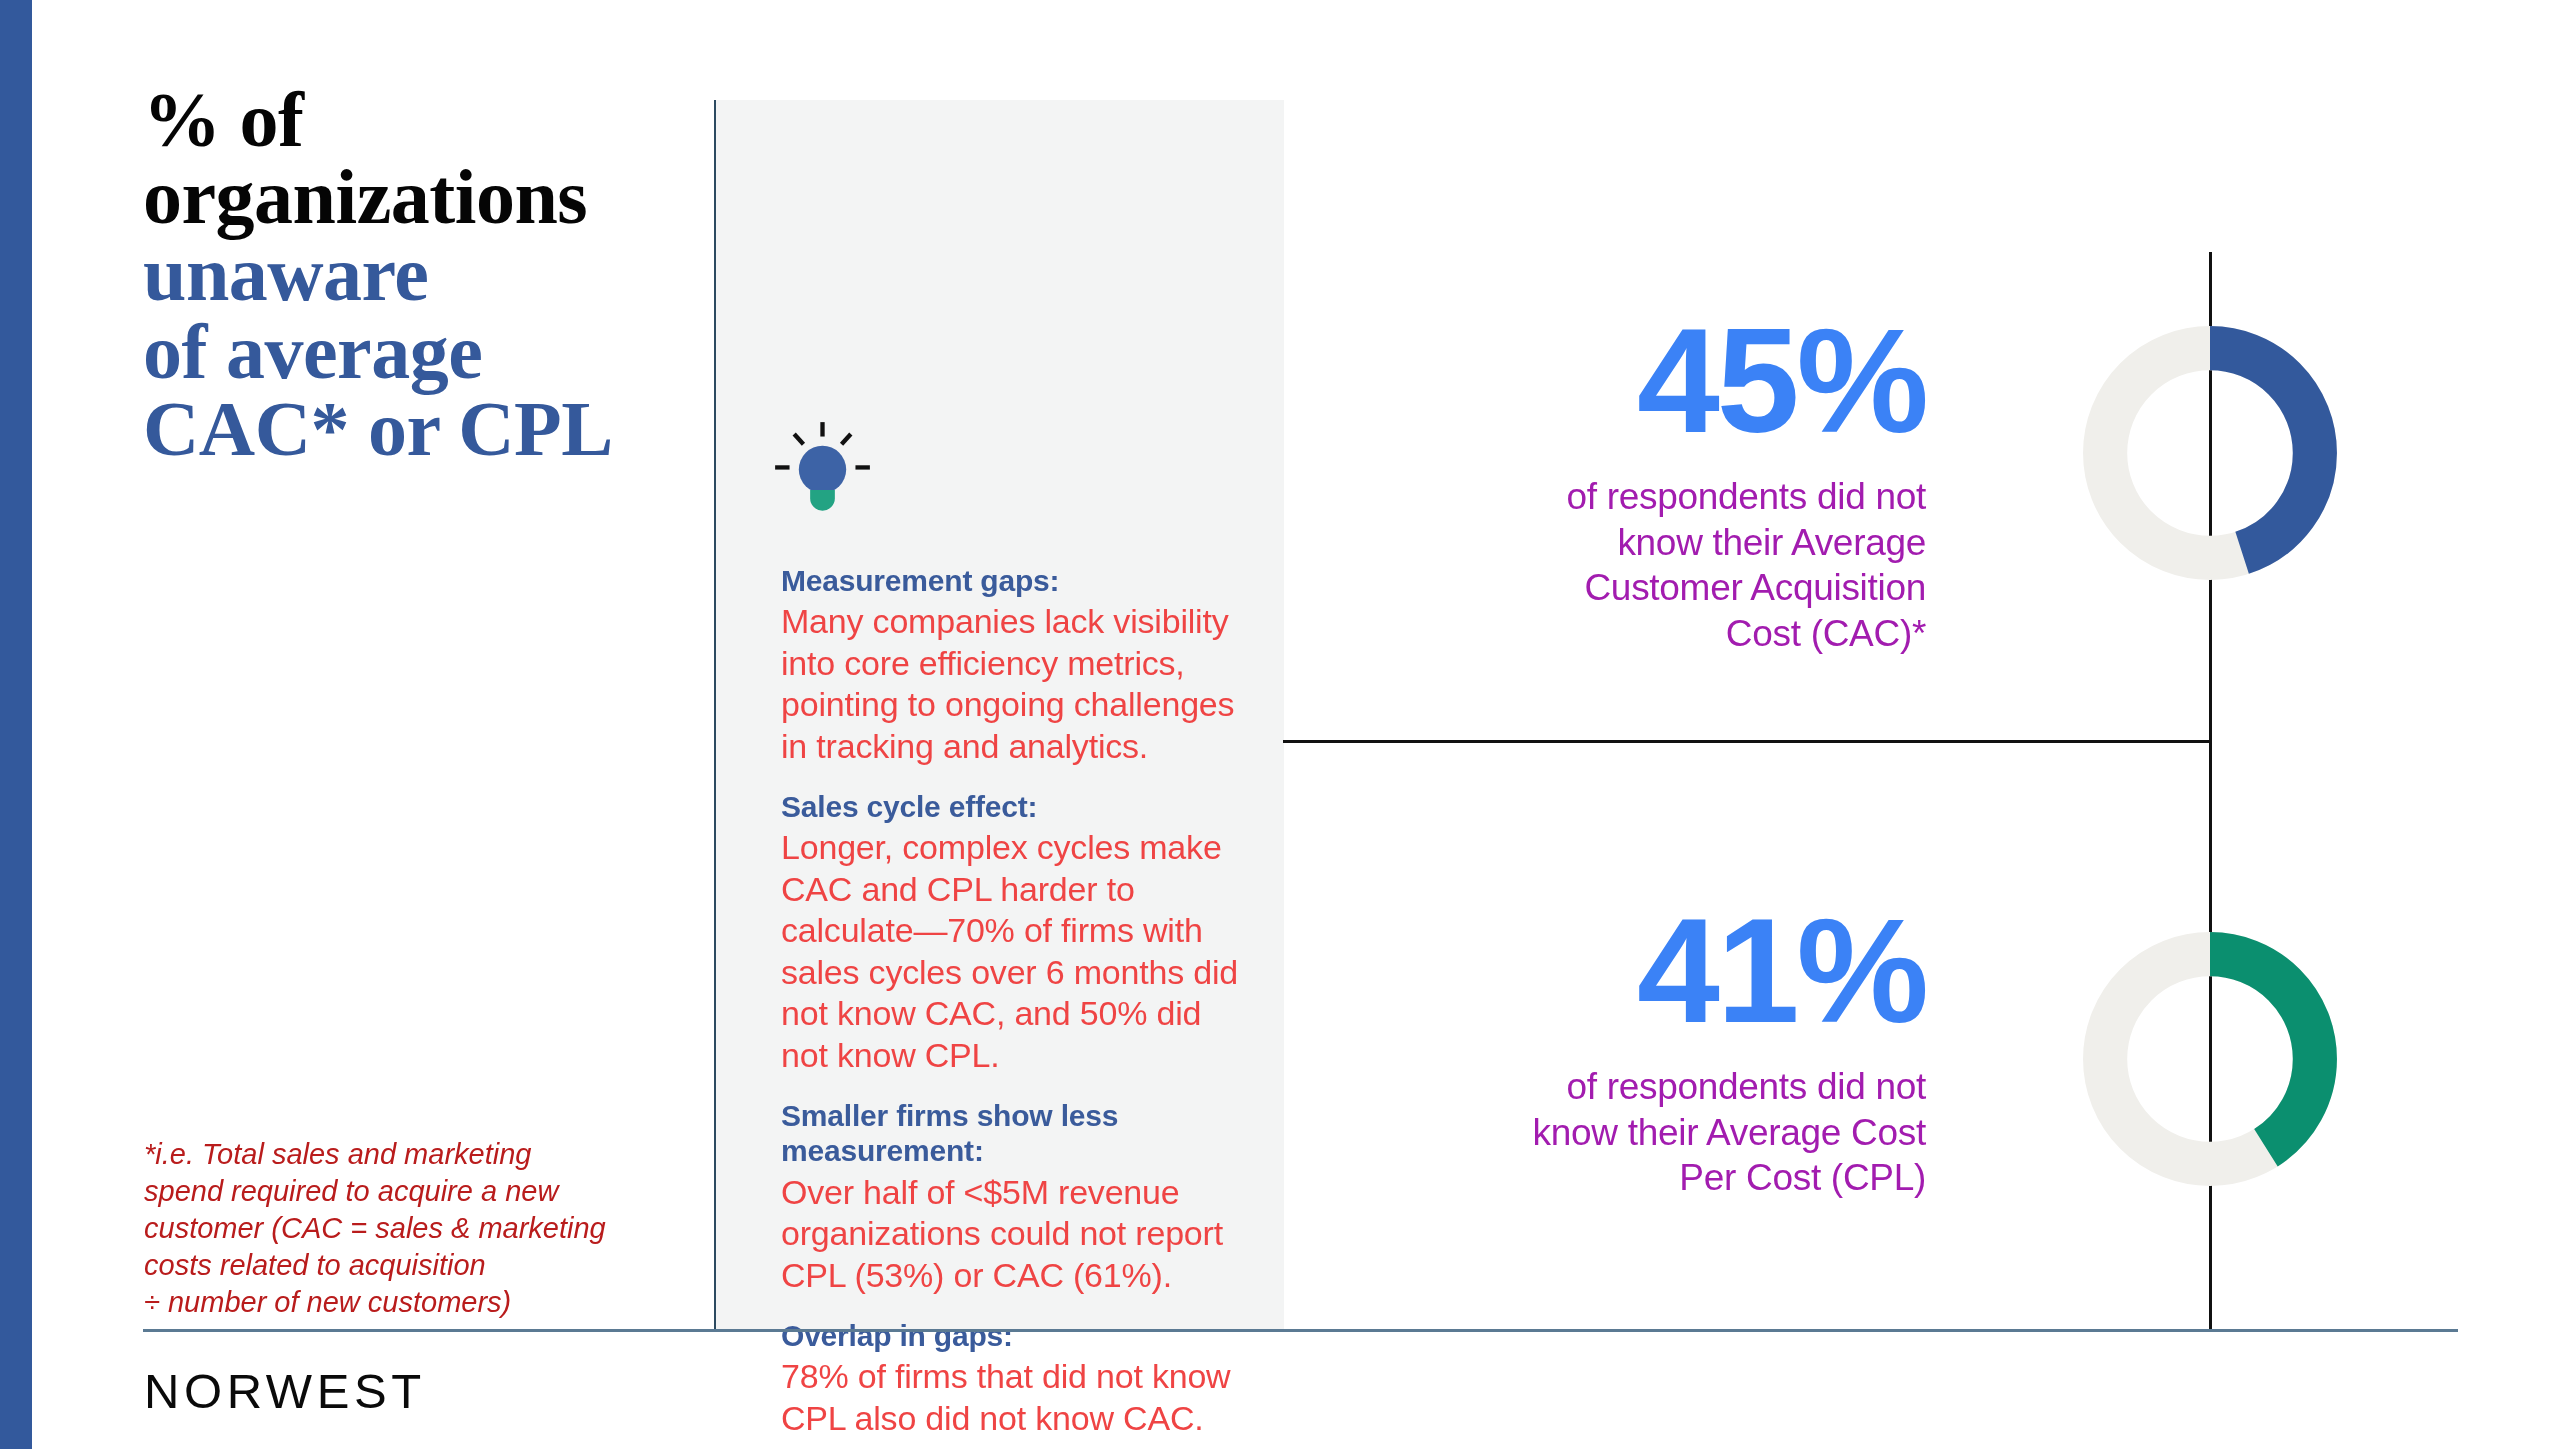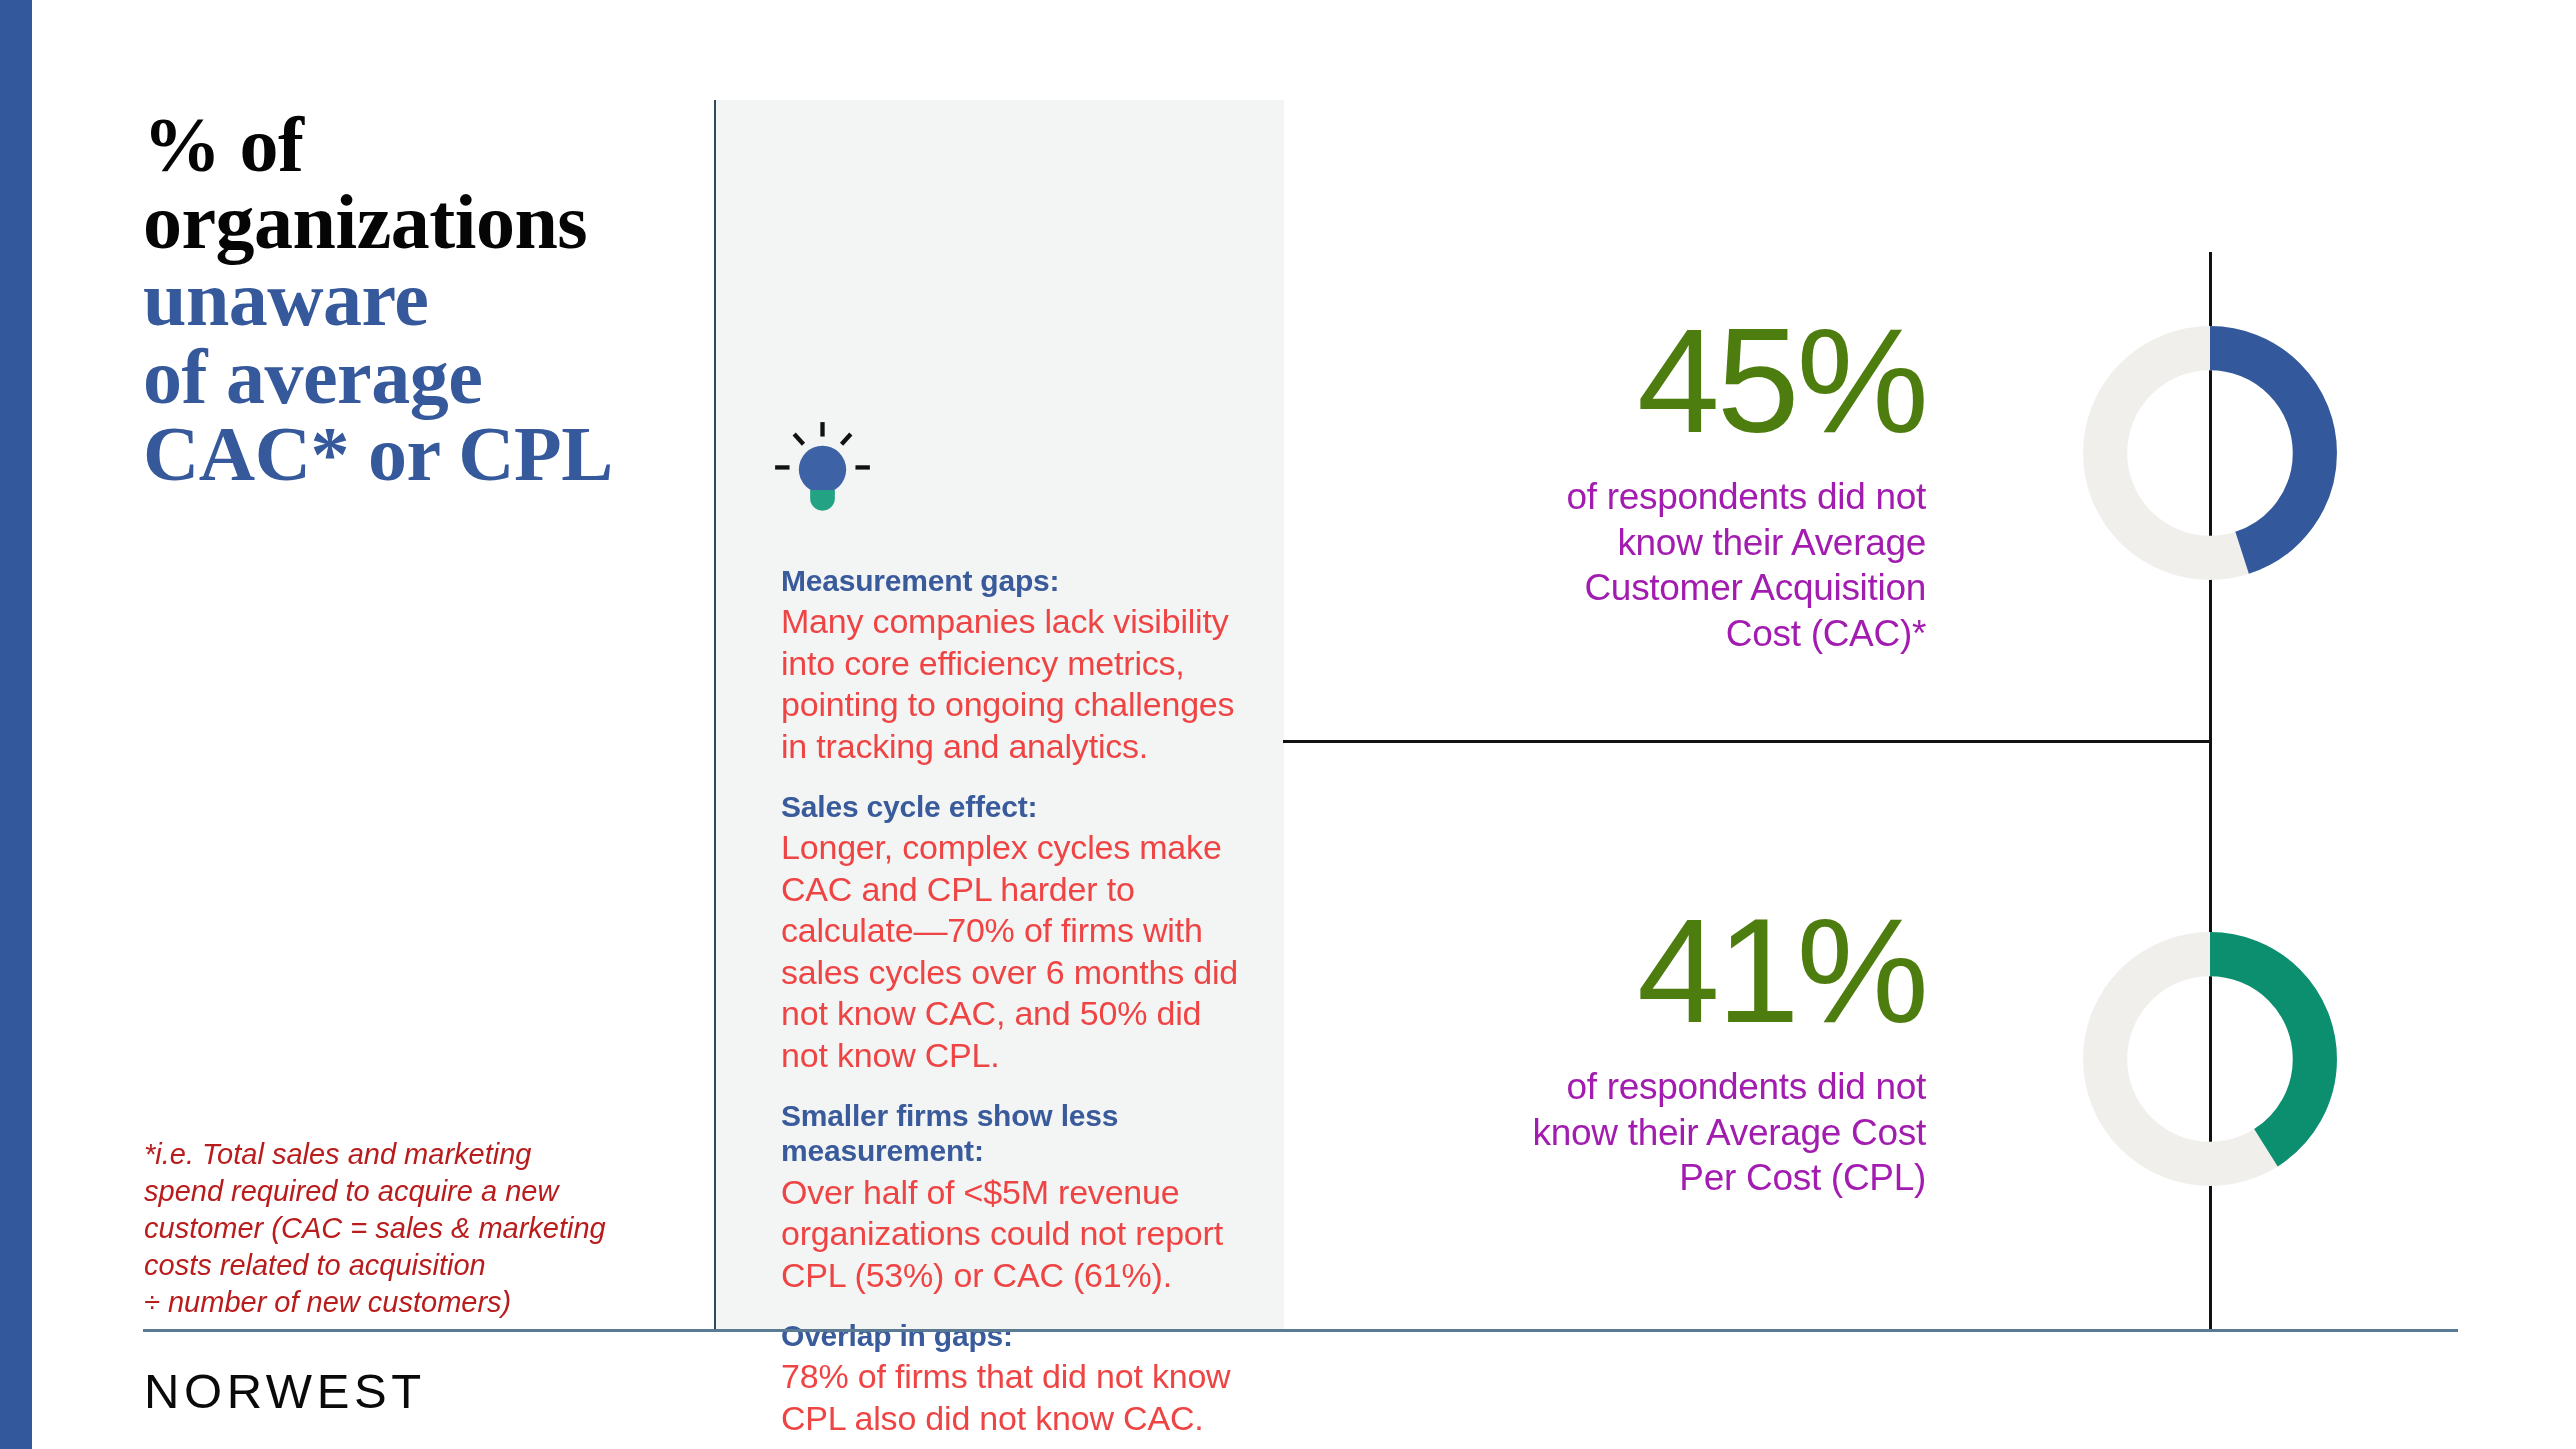--- a/index.html
+++ b/index.html
@@ -12,21 +12,21 @@
   }
 
   
   .edge-bar{
     position:absolute; left:0; top:0; width:32px; height:1449px;
     background:#33599c;
   }
 
   
   .title{
-    position:absolute; left:143px; top:106px; width:546px;
+    position:absolute; left:143px; top:81px; width:546px;
     font-family:"Liberation Serif", serif;
     font-weight:bold;
     font-size:78px;
     line-height:0.99;
     letter-spacing:-0.5px;
   }
   .title .ln{ display:block; white-space:nowrap; }
   .title .dark{ color:#050505; }
   .title .blue{ color:#35599b; }
 
@@ -87,23 +87,23 @@
   .h-line-bottom{
     position:absolute; left:143px; top:1329px;
     width:2315px; height:2.6px; background:#5b7a93;
   }
   .stat-text{
     position:absolute;
     text-align:right;
   }
   .big-num{
     font-size:149px;
-    font-weight:400;
+    font-weight:700;
     line-height:0.97;
-    color:#4d7c0f;
+    color:#3b82f6;
     letter-spacing:-3.1px;
     white-space:nowrap;
   }
   .stat-desc{
     font-size:37px;
     line-height:1.23;
     color:#a21caf;
     letter-spacing:-0.3px;
     margin-top:20.6px;
   }

